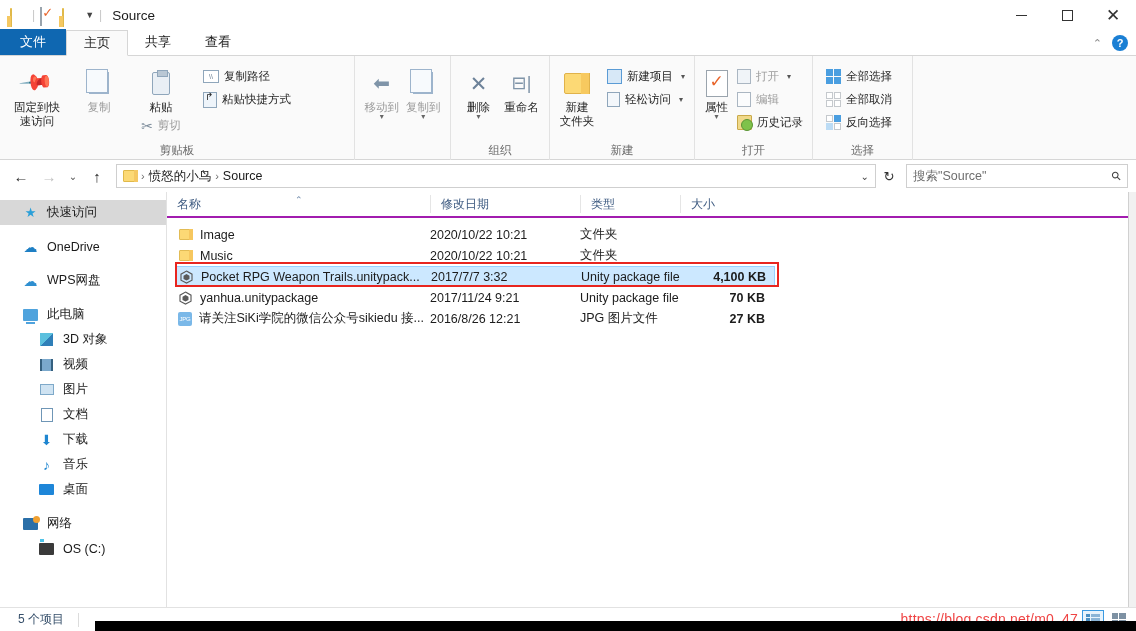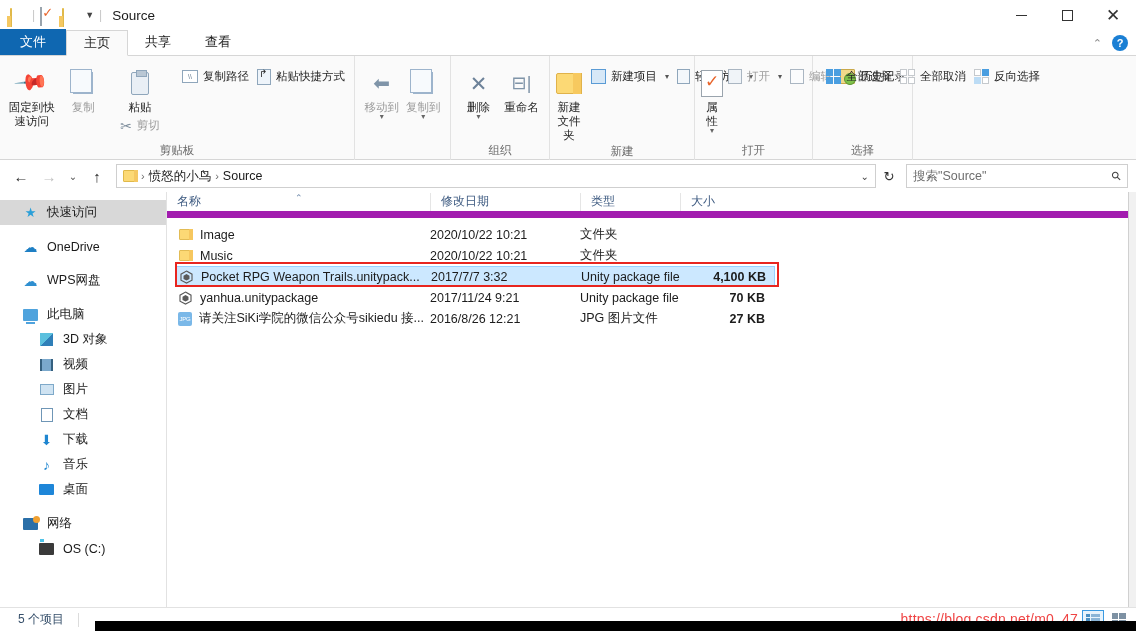--- a/index.html
+++ b/index.html
@@ -109,21 +109,21 @@
     height: 20px; font-size: 11.5px; color: #6a6a6a;
     display: flex; align-items: center; justify-content: center;
   }
   .big-btn {
     width: 62px; display: flex; flex-direction: column; align-items: center;
     padding-top: 4px; font-size: 11.5px; color: #262626; text-align: center;
     line-height: 14px;
   }
   .big-btn .bi { height: 34px; display: flex; align-items: center; justify-content: center; }
   .big-btn.dim { color: #9b9b9b; }
-  .small-col { display: flex; flex-direction: row; padding-top: 4px; gap: 2px; }
+  .small-col { display: flex; flex-direction: column; padding-top: 4px; gap: 2px; }
   .small-btn {
     display: flex; align-items: center; gap: 5px;
     font-size: 11.5px; color: #262626; height: 21px; padding: 0 3px;
     white-space: nowrap;
   }
   .small-btn.dim { color: #9b9b9b; }
   .dd-caret { font-size: 8px; color: #555; margin-left: 3px; }
   .mini-caret { font-size: 8px; color: #666; line-height: 6px; }
 
   
@@ -279,21 +279,21 @@
   .ic-drive { width: 15px; height: 12px; background: #3a3a3a; border-radius: 1px; position: relative; }
   .ic-drive:after { content:""; position:absolute; left:1px; top:-4px; width:4px; height:3px; background:#4fc3e8; }
   .ic-net { width: 15px; height: 12px; background: #2a6fa8; border-radius: 1px; position: relative; }
   .ic-net:after { content:""; position:absolute; right:-2px; top:-2px; width:7px; height:7px; background:#f0a030; border-radius:50%; }
 
   
   .filelist { flex: 1; display: flex; flex-direction: column; min-width: 0; background: #fff; }
   .colheader {
     height: 26px; flex: 0 0 26px;
     display: flex; align-items: center;
-    border-bottom: 7px solid #a21caf;
+    border-bottom: 2px solid #a21caf;
     background: #ffffff; position: relative;
   }
   .colh {
     font-size: 12px; color: #3d5a80; padding-left: 10px;
     border-left: 1px solid #e5e5e5; height: 18px; display: flex; align-items: center;
   }
   .colh:first-child { border-left: none; }
   .sortcaret {
     position: absolute; font-size: 9px; color: #6b86a8; top: 0px;
   }

